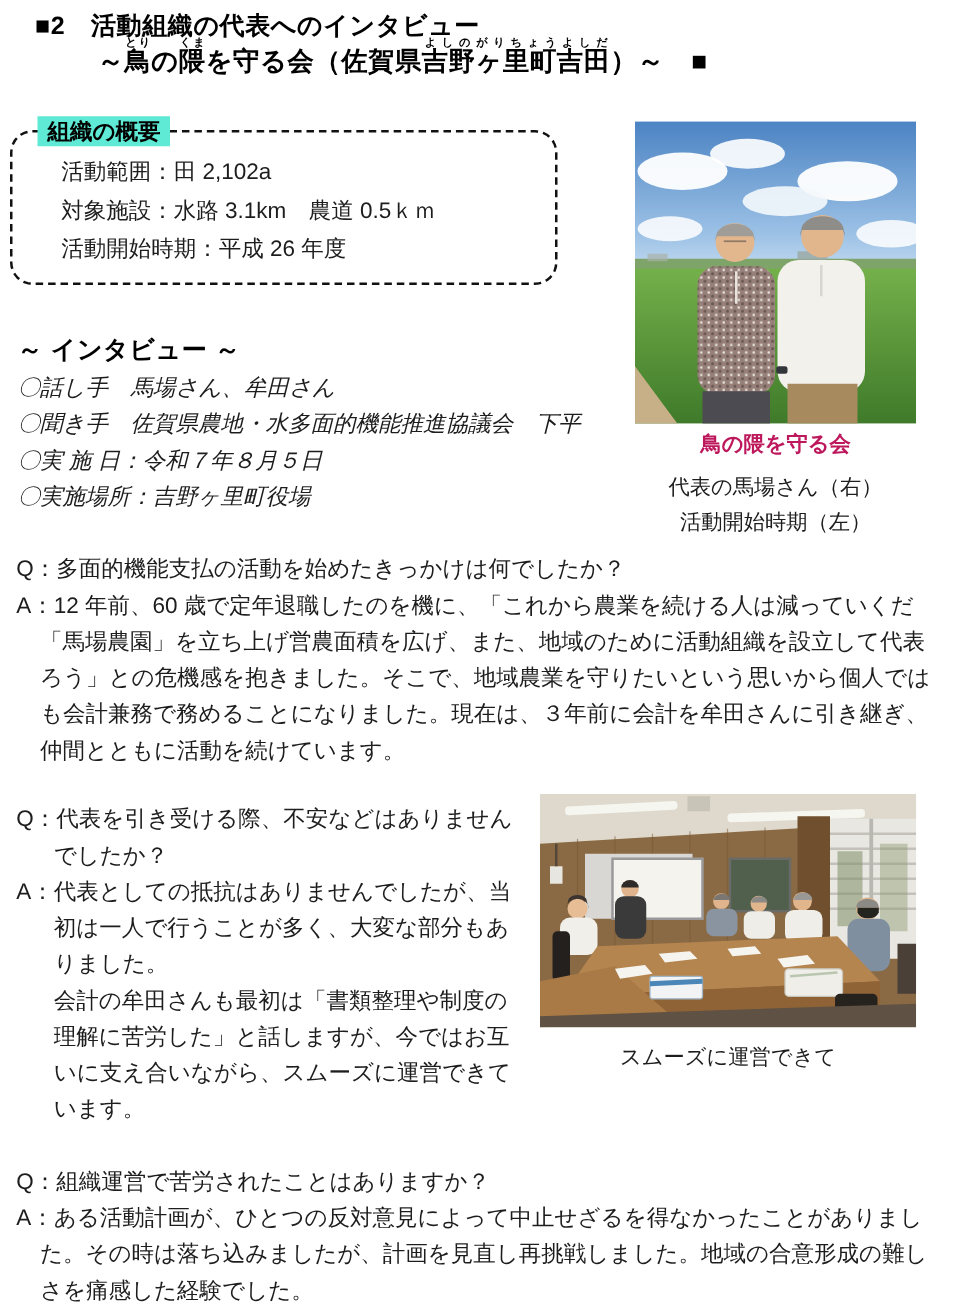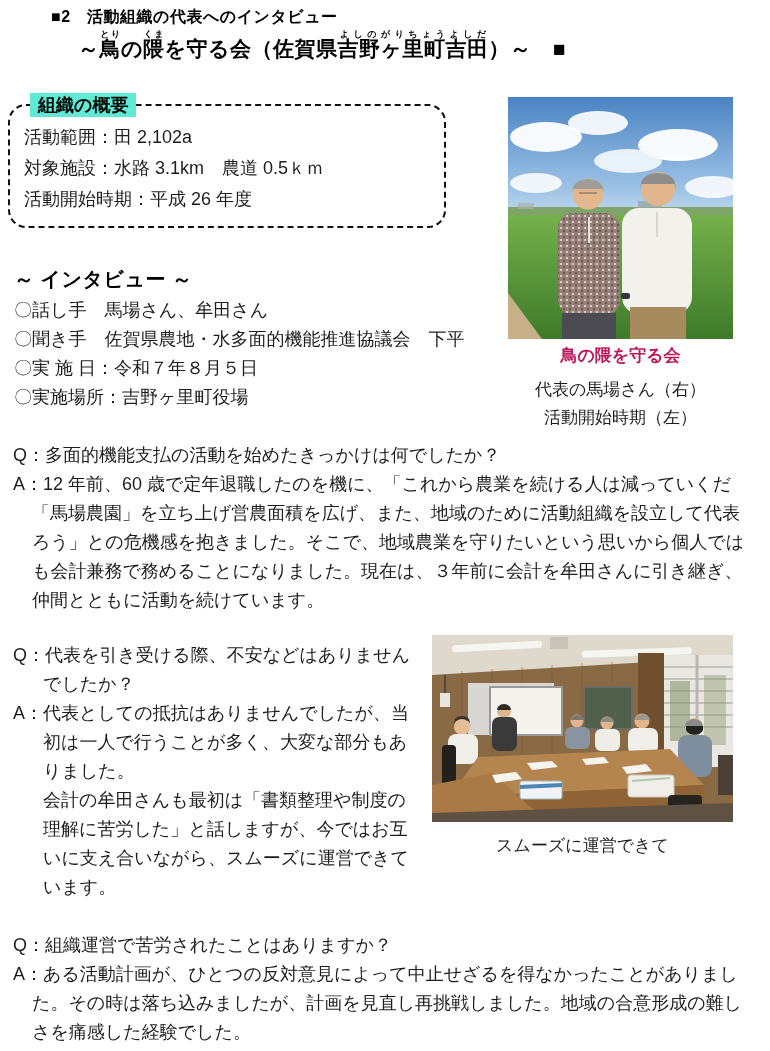--- a/index.html
+++ b/index.html
@@ -1,35 +1,35 @@
 <!DOCTYPE html>
 <html><head>
 <meta charset="utf-8">
 <style>
   html,body{margin:0;padding:0;background:#fff;}
   .page{position:relative;width:770px;height:1051px;background:#ffffff;overflow:hidden;
         font-family:"Liberation Sans","DejaVu Sans",sans-serif;color:#1d1d1d;}
 
   
-  .title-line1{position:absolute;left:28px;top:7px;font-size:16px;font-weight:700;color:#000;letter-spacing:.5px;white-space:nowrap;margin-left:23px;}
+  .title-line1{position:absolute;left:28px;top:7px;font-size:20px;font-weight:700;color:#000;letter-spacing:.5px;white-space:nowrap;}
   .title-line2{position:absolute;left:78px;top:29px;font-size:21px;font-weight:700;color:#000;letter-spacing:.5px;white-space:nowrap;}
   .title-line2 ruby{ruby-position:over;}
   .title-line2 rt{font-size:9px;font-weight:700;letter-spacing:0;}
 
   
   .ovbox{position:absolute;left:8px;top:104px;width:434px;height:120px;
          border:2.5px dashed #111;border-radius:18px;}
   .ovlabel{position:absolute;left:20px;top:-13px;background:#5eead4;padding:0 8px;
            font-size:18px;font-weight:700;color:#000;white-space:nowrap;}
   .ovlines{position:absolute;left:14px;top:16px;font-size:18px;line-height:31px;}
-  .ovlines .line{white-space:nowrap;}
+  .ovlines .line{white-space:nowrap;margin-left:25px;}
 
   
   .ivhead{position:absolute;left:14px;top:266px;font-size:20px;font-weight:700;color:#000;white-space:nowrap;letter-spacing:.5px;}
-  .ivmeta{position:absolute;left:14px;top:296px;font-size:18px;line-height:29px;}
+  .ivmeta{position:absolute;left:14px;top:296px;font-size:18px;line-height:29px;font-style:italic;}
   .ivmeta .line{white-space:nowrap;}
 
   
   .photo1{position:absolute;left:508px;top:97px;width:225px;height:242px;overflow:hidden;}
   .photo2{position:absolute;left:432px;top:635px;width:301px;height:187px;overflow:hidden;}
   .photo1 svg,.photo2 svg{display:block;width:100%;height:100%;}
 
   
   .cap1{position:absolute;left:493px;top:344px;width:255px;text-align:center;}
   .cap1-title{font-size:17px;font-weight:700;color:#be185d;margin-bottom:9px;}

